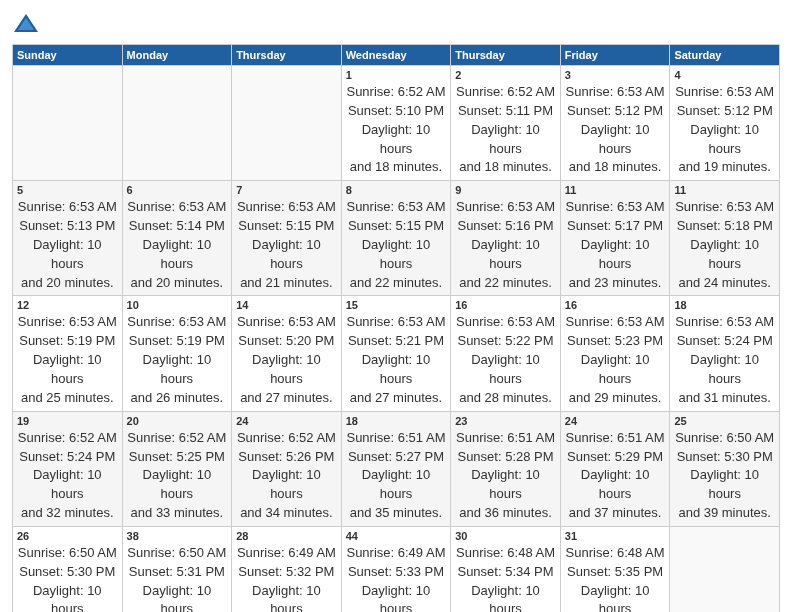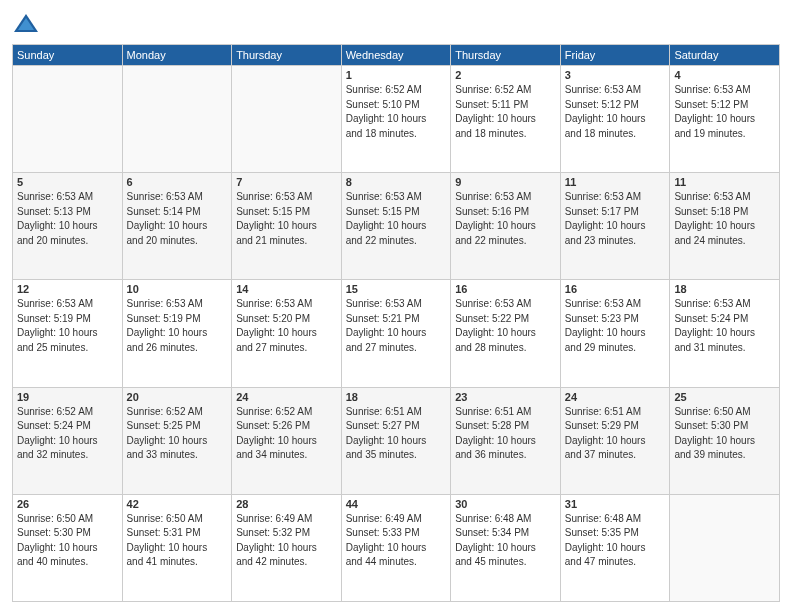--- a/index.html
+++ b/index.html
@@ -64,21 +64,21 @@
       flex: 1;
       border: 1px solid #ccc;
       border-collapse: collapse;
       width: 100%;
       table-layout: fixed;
     }
     .calendar th {
       background: #2060a0;
       color: #fff;
       font-size: 11px;
-      font-weight: normal;
+      font-weight: bold;
       padding: 4px 4px;
       text-align: left;
       border: 1px solid #ccc;
     }
     .calendar td {
       vertical-align: top;
       border: 1px solid #ccc;
       padding: 3px 4px;
       font-size: 9px;
       color: #333;
@@ -88,23 +88,24 @@
     .calendar tr:nth-child(even) td {
       background: #f5f5f5;
     }
     .day-num {
       font-size: 11px;
       font-weight: bold;
       margin-bottom: 2px;
       display: block;
     }
     .day-info {
-      font-size: 10px;
+      font-size: 13px;
       line-height: 1.45;
       color: #333;
+      text-align: center;
     }
     .empty {
       background: #f9f9f9 !important;
     }
   </style>
 </head>
 <body>
 
 <div class="page">
   <div class="header">
@@ -247,21 +248,21 @@
             <span class="day-num">25</span>
             <div class="day-info">Sunrise: 6:50 AM<br>Sunset: 5:30 PM<br>Daylight: 10 hours<br>and 39 minutes.</div>
           </td>
         </tr>
         <tr>
           <td>
             <span class="day-num">26</span>
             <div class="day-info">Sunrise: 6:50 AM<br>Sunset: 5:30 PM<br>Daylight: 10 hours<br>and 40 minutes.</div>
           </td>
           <td>
-            <span class="day-num">42</span>
+            <span class="day-num">38</span>
             <div class="day-info">Sunrise: 6:50 AM<br>Sunset: 5:31 PM<br>Daylight: 10 hours<br>and 41 minutes.</div>
           </td>
           <td>
             <span class="day-num">28</span>
             <div class="day-info">Sunrise: 6:49 AM<br>Sunset: 5:32 PM<br>Daylight: 10 hours<br>and 42 minutes.</div>
           </td>
           <td>
             <span class="day-num">44</span>
             <div class="day-info">Sunrise: 6:49 AM<br>Sunset: 5:33 PM<br>Daylight: 10 hours<br>and 44 minutes.</div>
           </td>

